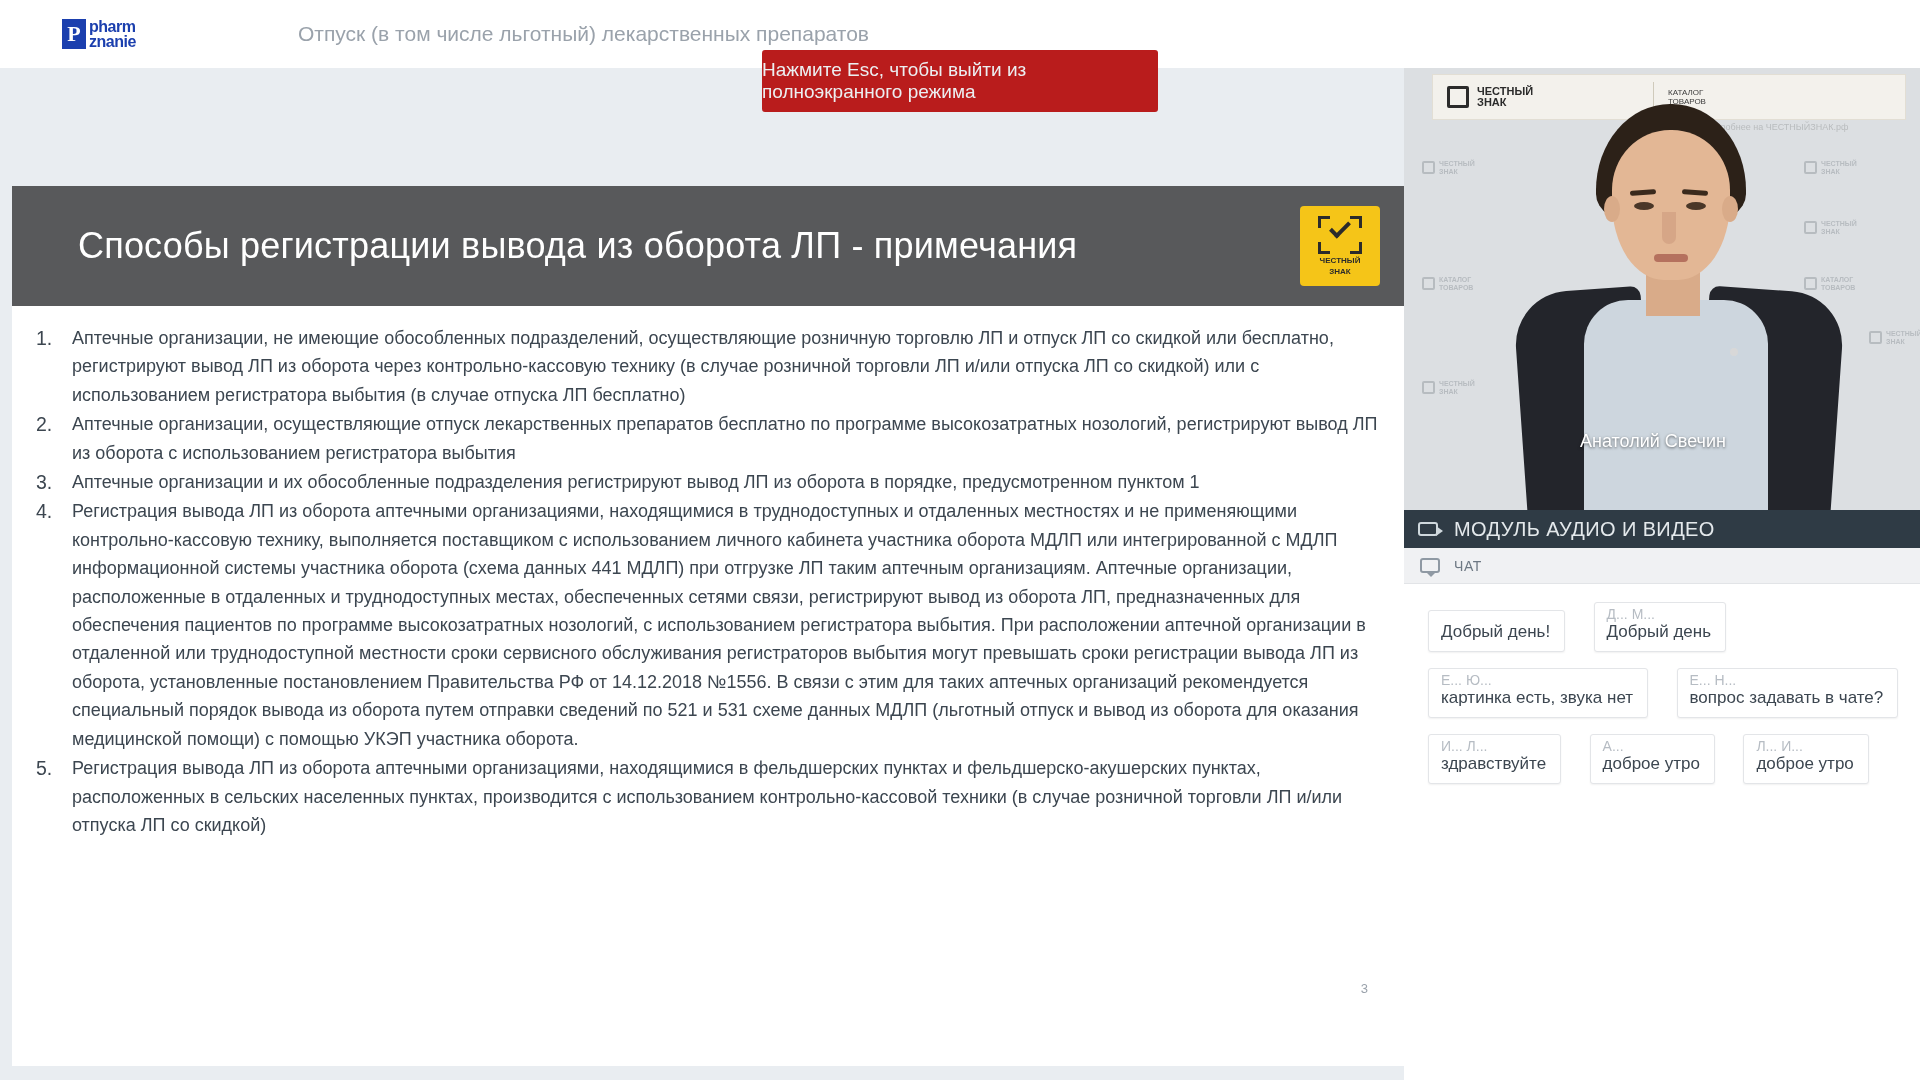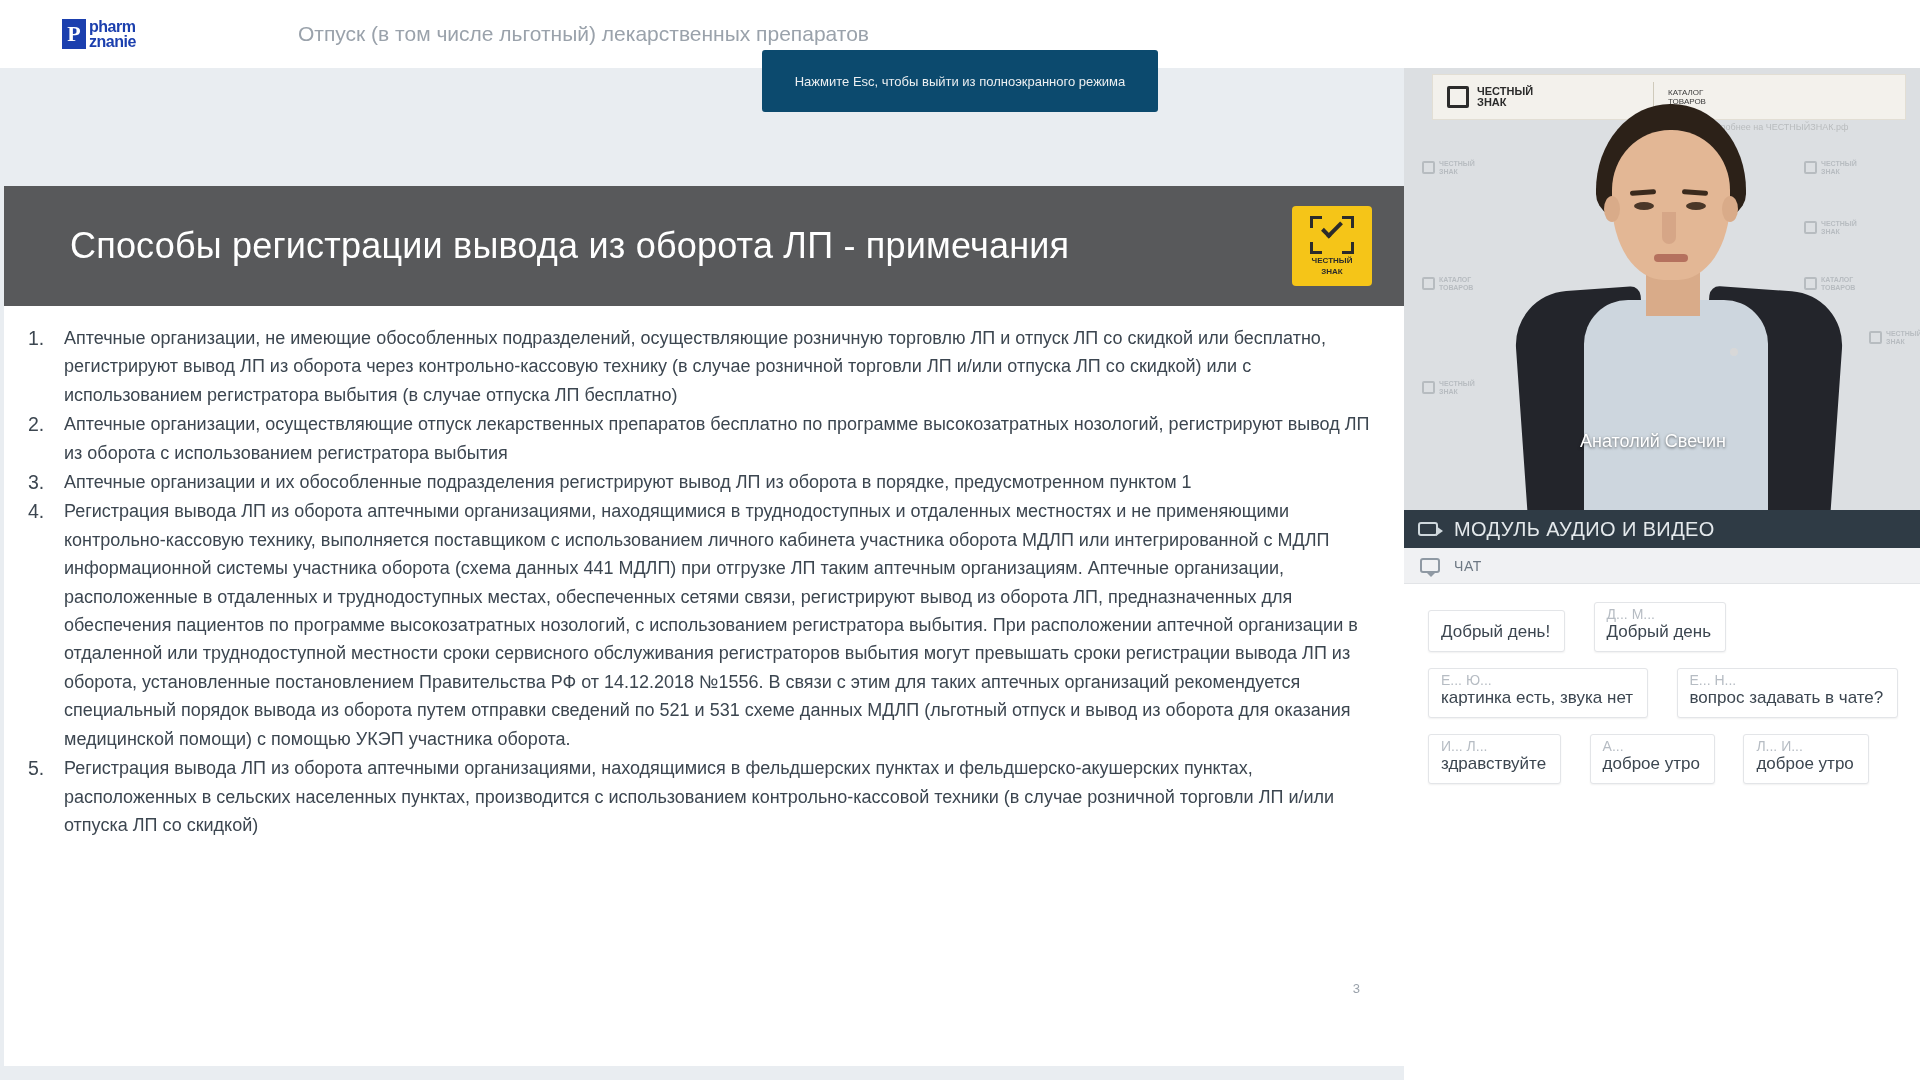--- a/index.html
+++ b/index.html
@@ -49,38 +49,38 @@
     font-size: 21px;
     color: #9aa2ab;
     white-space: nowrap;
   }
 
   
   .esc-toast {
     position: absolute;
     left: 762px; top: 50px;
     width: 396px; height: 62px;
-    background: #0c4a6e;
+    background: #b91c1c;
     color: #eceff1;
     border-radius: 3px;
     display: flex; align-items: center; justify-content: center;
-    font-size: 13px;
+    font-size: 19px;
     z-index: 50;
   }
 
   
   .stage {
     position: absolute;
     left: 0; top: 68px;
     width: 1404px; height: 1012px;
     background: #e9edf1;
   }
   .slide {
     position: absolute;
-    left: 4px; top: 118px;
+    left: 12px; top: 118px;
     width: 1404px; height: 880px;
     background: #ffffff;
   }
   .slide-header {
     position: relative;
     width: 1404px; height: 120px;
     background: #58595b;
     display: flex; align-items: center;
   }
   .slide-header h1 {

